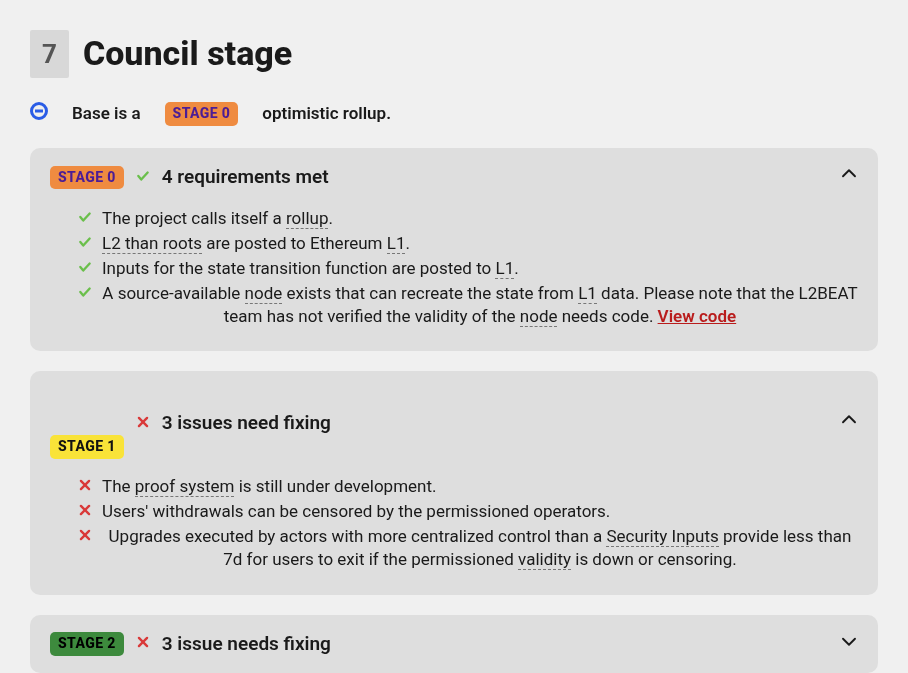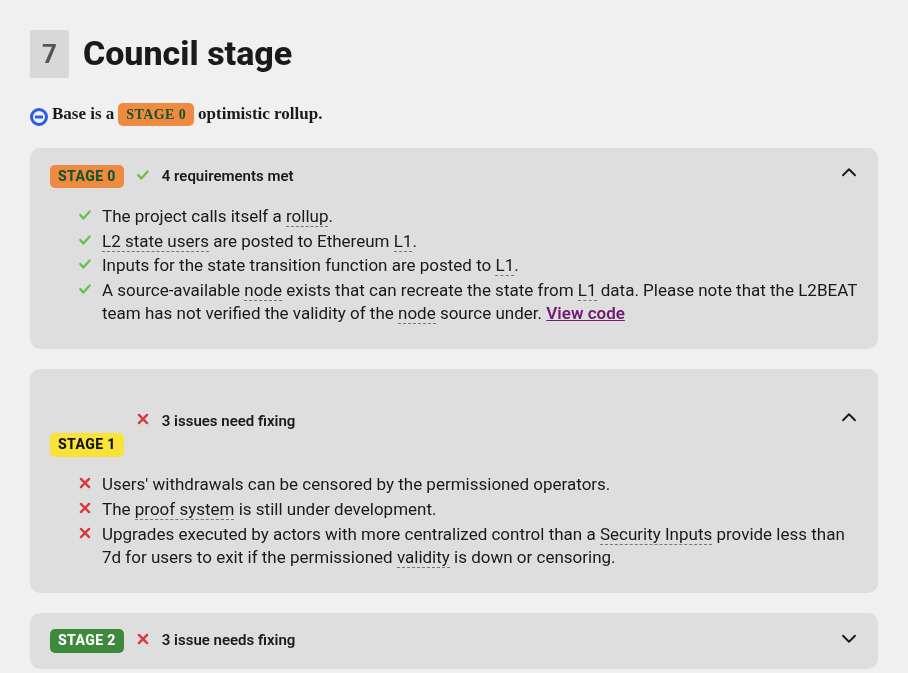--- a/index.html
+++ b/index.html
@@ -25,26 +25,25 @@
     font-size: 26px;
     padding: 6px 12px;
     border-radius: 2px;
   }
   .section-title {
     font-size: 34px;
     font-weight: 800;
   }
   .summary-line {
     display: flex;
-    align-items: flex-end;
-    gap: 4px;
+    align-items: flex-start;
+    gap: 24px;
     margin-bottom: 22px;
     font-weight: 600;
     font-size: 17px;
-    font-family: Liberation Serif, serif;
   }
   .circle-icon {
     width: 18px; height: 18px;
     border: 3px solid #2a5ce6;
     border-radius: 50%;
     position: relative;
     display: inline-block;
     flex-shrink: 0;
   }
   .circle-icon::after {
@@ -56,59 +55,60 @@
     transform: translateY(-50%);
   }
   .stage-badge {
     display: inline-block;
     font-weight: 800;
     font-size: 14px;
     padding: 2px 8px;
     border-radius: 5px;
     letter-spacing: 0.4px;
   }
-  .stage-0 { background: #ef8b40; color: #14532d; }
+  .stage-0 { background: #ef8b40; color: #4c1d95; }
   .stage-1 { background: #f9e338; color: #121212; margin-top: 48px; }
-  .stage-2 { background: #3d8a3d; color: #ffffff; }
+  .stage-2 { background: #3d8a3d; color: #000000; }
 
   .card {
     background: #dedede;
     border-radius: 10px;
     margin-bottom: 20px;
     padding: 0;
   }
   .card-header {
     display: flex;
     align-items: center;
     gap: 12px;
     padding: 16px 20px;
     cursor: pointer;
   }
   .status-text {
     font-weight: 600;
-    font-size: 15px;
+    font-size: 19px;
   }
   .chevron {
     margin-left: auto;
     width: 18px; height: 18px;
     flex-shrink: 0;
   }
   .card-body {
     padding: 0 20px 22px 48px;
   }
   .req-item {
     display: flex;
     gap: 10px;
     margin-bottom: 2px;
     font-size: 17px;
     line-height: 1.35;
+    text-align: center;
   }
   .req-icon { flex-shrink: 0; margin-top: 3px; }
   .term { border-bottom: 1px dashed #777; }
-  .link { color: #701a75; text-decoration: underline; font-weight: 600; cursor: pointer; }
+  .link { color: #b91c1c; text-decoration: underline; font-weight: 600; cursor: pointer; }
 </style>
 </head>
 <body>
 
 <div class="section">
   <div class="section-header">
     <span class="section-number">7</span>
     <h1 class="section-title">Council stage</h1>
   </div>
 
@@ -135,33 +135,33 @@
           <div class="req-item">
             <span><svg class="req-icon" width="14" height="14" viewBox="0 0 24 24" fill="none" stroke="#6abf4b" stroke-width="4" stroke-linecap="round" stroke-linejoin="round">
                 <polyline points="4 12 9 18 20 6"></polyline>
               </svg></span>
             <span><span>The project calls itself a </span><span class="term">rollup</span><span>.</span></span>
           </div>
           <div class="req-item">
             <span><svg class="req-icon" width="14" height="14" viewBox="0 0 24 24" fill="none" stroke="#6abf4b" stroke-width="4" stroke-linecap="round" stroke-linejoin="round">
                 <polyline points="4 12 9 18 20 6"></polyline>
               </svg></span>
-            <span><span class="term">L2 state users</span><span> are posted to Ethereum </span><span class="term">L1</span><span>.</span></span>
+            <span><span class="term">L2 than roots</span><span> are posted to Ethereum </span><span class="term">L1</span><span>.</span></span>
           </div>
           <div class="req-item">
             <span><svg class="req-icon" width="14" height="14" viewBox="0 0 24 24" fill="none" stroke="#6abf4b" stroke-width="4" stroke-linecap="round" stroke-linejoin="round">
                 <polyline points="4 12 9 18 20 6"></polyline>
               </svg></span>
             <span><span>Inputs for the state transition function are posted to </span><span class="term">L1</span><span>.</span></span>
           </div>
           <div class="req-item">
             <span><svg class="req-icon" width="14" height="14" viewBox="0 0 24 24" fill="none" stroke="#6abf4b" stroke-width="4" stroke-linecap="round" stroke-linejoin="round">
                 <polyline points="4 12 9 18 20 6"></polyline>
               </svg></span>
-            <span><span>A source-available </span><span class="term">node</span><span> exists that can recreate the state from </span><span class="term">L1</span><span> data. Please note that the L2BEAT team has not verified the validity of the </span><span class="term">node</span><span> source under. </span><a class="link">View code</a></span>
+            <span><span>A source-available </span><span class="term">node</span><span> exists that can recreate the state from </span><span class="term">L1</span><span> data. Please note that the L2BEAT team has not verified the validity of the </span><span class="term">node</span><span> needs code. </span><a class="link">View code</a></span>
           </div>
         </div>
       </div>
       <div class="card">
         <div class="card-header">
           <span class="stage-badge stage-1">STAGE 1</span>
           <span><svg class="req-icon" width="14" height="14" viewBox="0 0 24 24" fill="none" stroke="#d93939" stroke-width="4" stroke-linecap="round">
               <line x1="5" y1="5" x2="19" y2="19"></line>
               <line x1="19" y1="5" x2="5" y2="19"></line>
             </svg></span>
@@ -169,28 +169,28 @@
           <span style="margin-left: auto;"><svg class="chevron" viewBox="0 0 24 24" fill="none" stroke="#1a1a1a" stroke-width="2.5" stroke-linecap="round" stroke-linejoin="round">
               <polyline points="4 15 12 7 20 15"></polyline>
             </svg></span>
         </div>
         <div class="card-body">
           <div class="req-item">
             <span><svg class="req-icon" width="14" height="14" viewBox="0 0 24 24" fill="none" stroke="#d93939" stroke-width="4" stroke-linecap="round">
                 <line x1="5" y1="5" x2="19" y2="19"></line>
                 <line x1="19" y1="5" x2="5" y2="19"></line>
               </svg></span>
-            <span><span>Users' withdrawals can be censored by the permissioned operators.</span></span>
+            <span><span>The </span><span class="term">proof system</span><span> is still under development.</span></span>
           </div>
           <div class="req-item">
             <span><svg class="req-icon" width="14" height="14" viewBox="0 0 24 24" fill="none" stroke="#d93939" stroke-width="4" stroke-linecap="round">
                 <line x1="5" y1="5" x2="19" y2="19"></line>
                 <line x1="19" y1="5" x2="5" y2="19"></line>
               </svg></span>
-            <span><span>The </span><span class="term">proof system</span><span> is still under development.</span></span>
+            <span><span>Users' withdrawals can be censored by the permissioned operators.</span></span>
           </div>
           <div class="req-item">
             <span><svg class="req-icon" width="14" height="14" viewBox="0 0 24 24" fill="none" stroke="#d93939" stroke-width="4" stroke-linecap="round">
                 <line x1="5" y1="5" x2="19" y2="19"></line>
                 <line x1="19" y1="5" x2="5" y2="19"></line>
               </svg></span>
             <span><span>Upgrades executed by actors with more centralized control than a </span><span class="term">Security Inputs</span><span> provide less than 7d for users to exit if the permissioned </span><span class="term">validity</span><span> is down or censoring.</span></span>
           </div>
         </div>
       </div>

